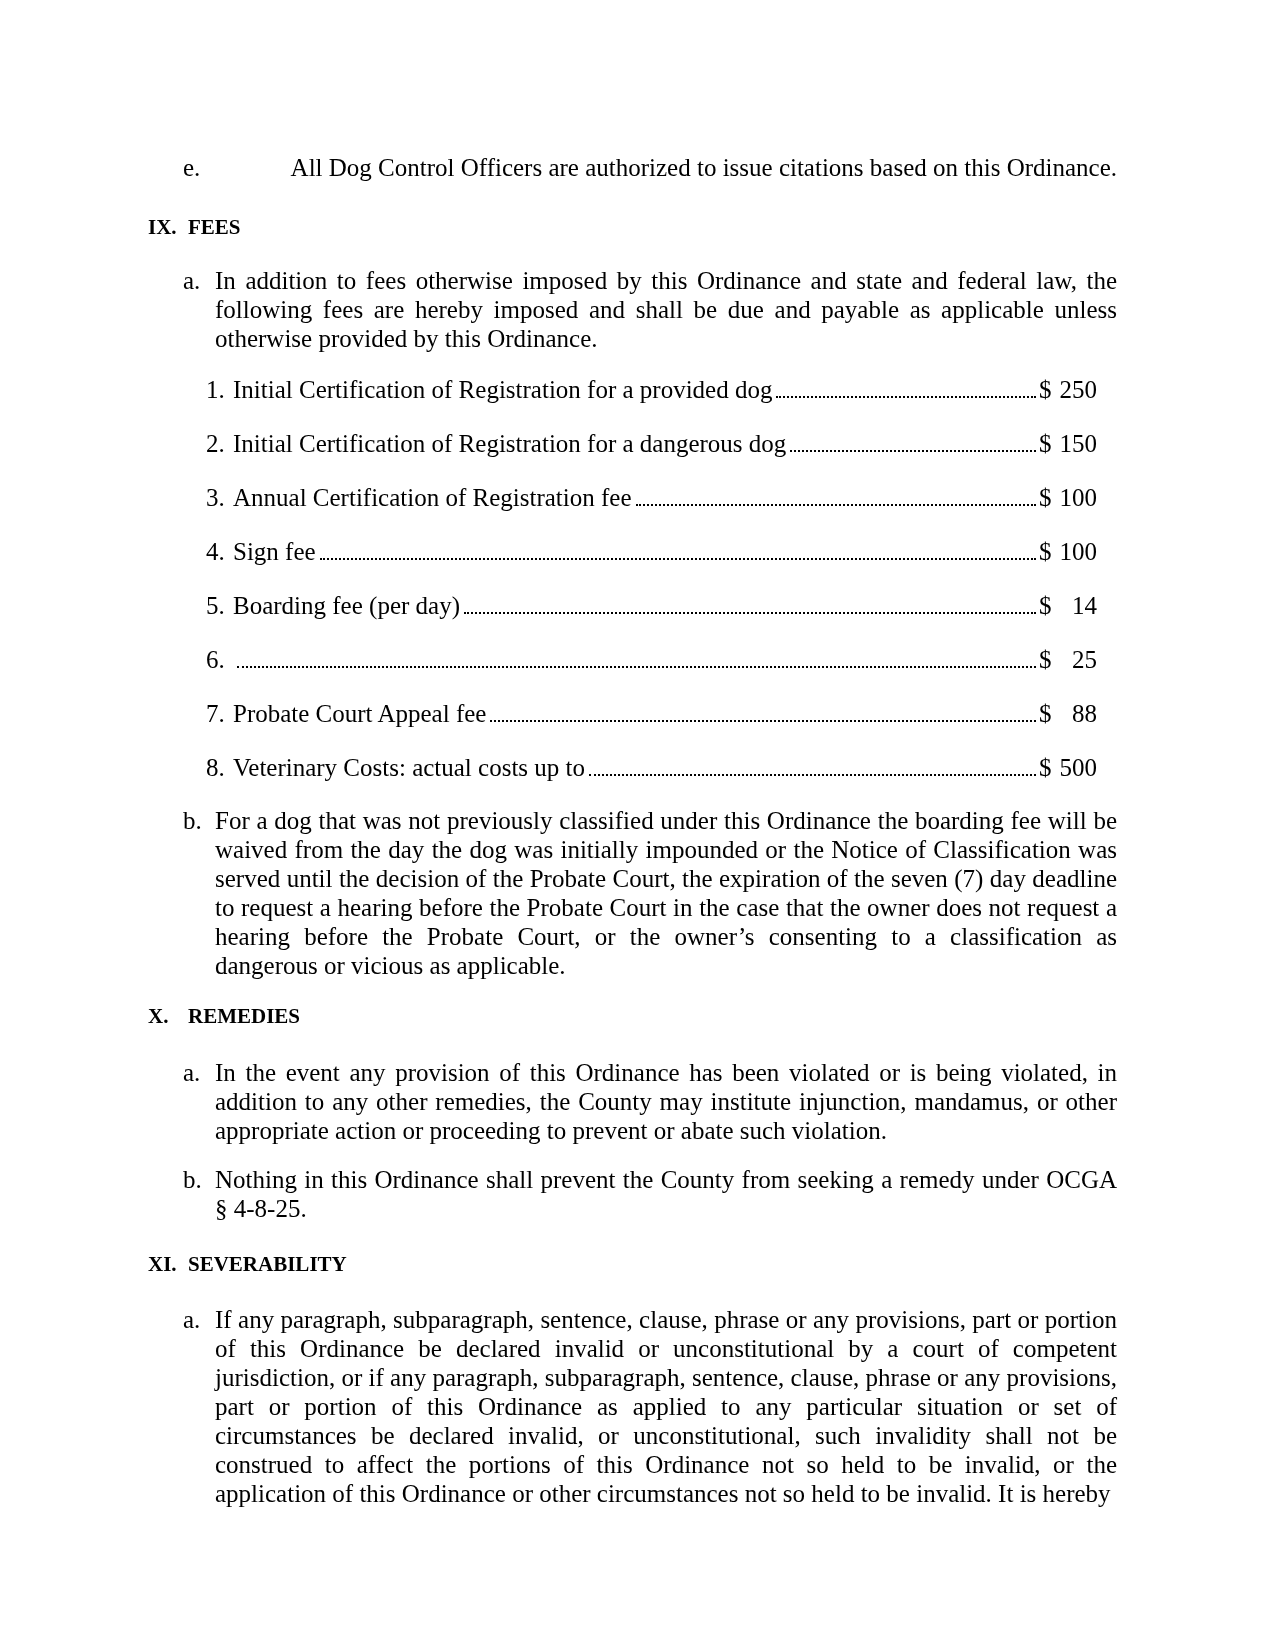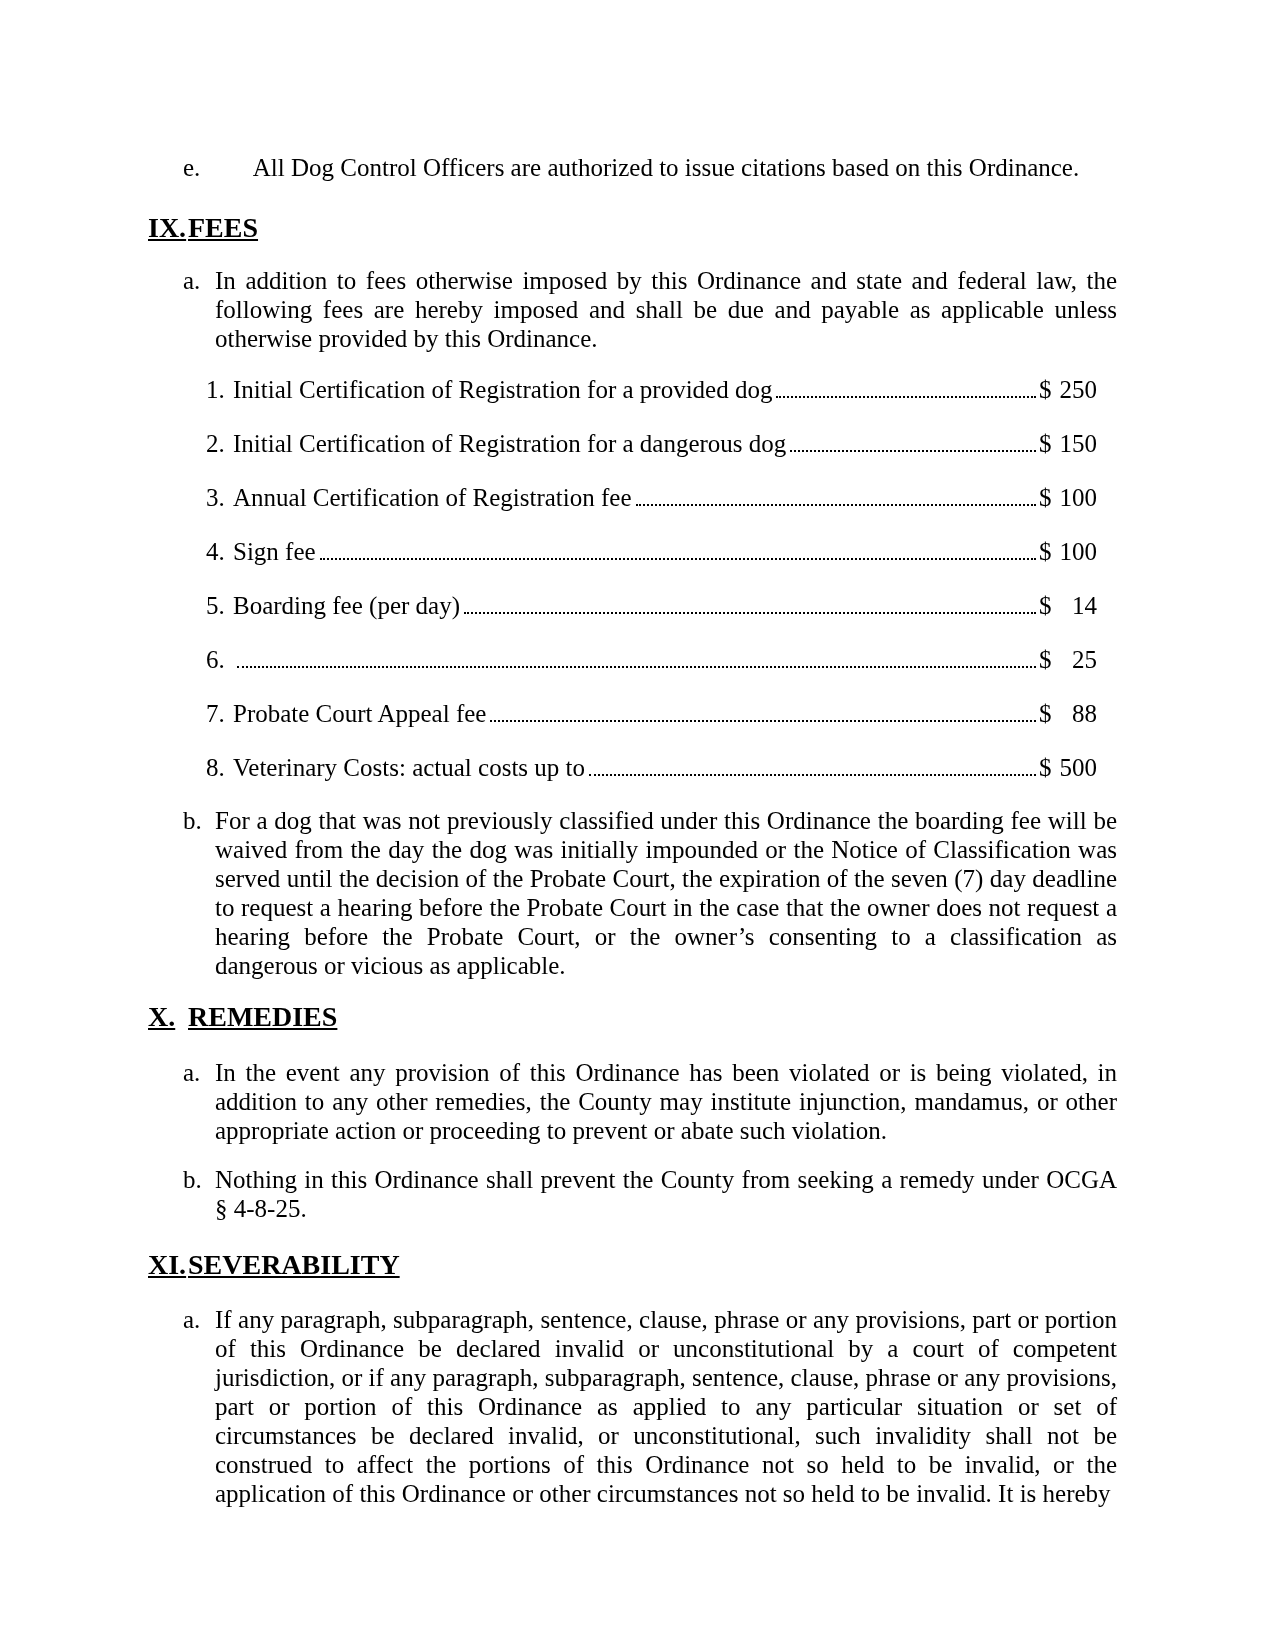--- a/index.html
+++ b/index.html
@@ -22,30 +22,29 @@
     right: 158px;
   }
   
   .item {
     display: flex;
     margin-left: 35px;
     margin-bottom: 23px;
   }
   .item .ilabel { flex: 0 0 32px; }
   .item .itext  { flex: 1 1 auto; text-align: justify; }
-  .item.single .itext { text-align: center; }
+  .item.single .itext { text-align: right; }
 
   
   .heading {
     display: flex;
     font-weight: bold;
-    font-size: 28px;
+    font-size: 21px;
     line-height: 29px;
     margin: 0 0 24px 0;
-    text-decoration: underline;
   }
   .heading .hnum { display: inline-block; min-width: 40px; }
 
   
   .fees {
     margin: 0 20px 24px 58px;
   }
   .fee-row {
     display: flex;
     align-items: baseline;

